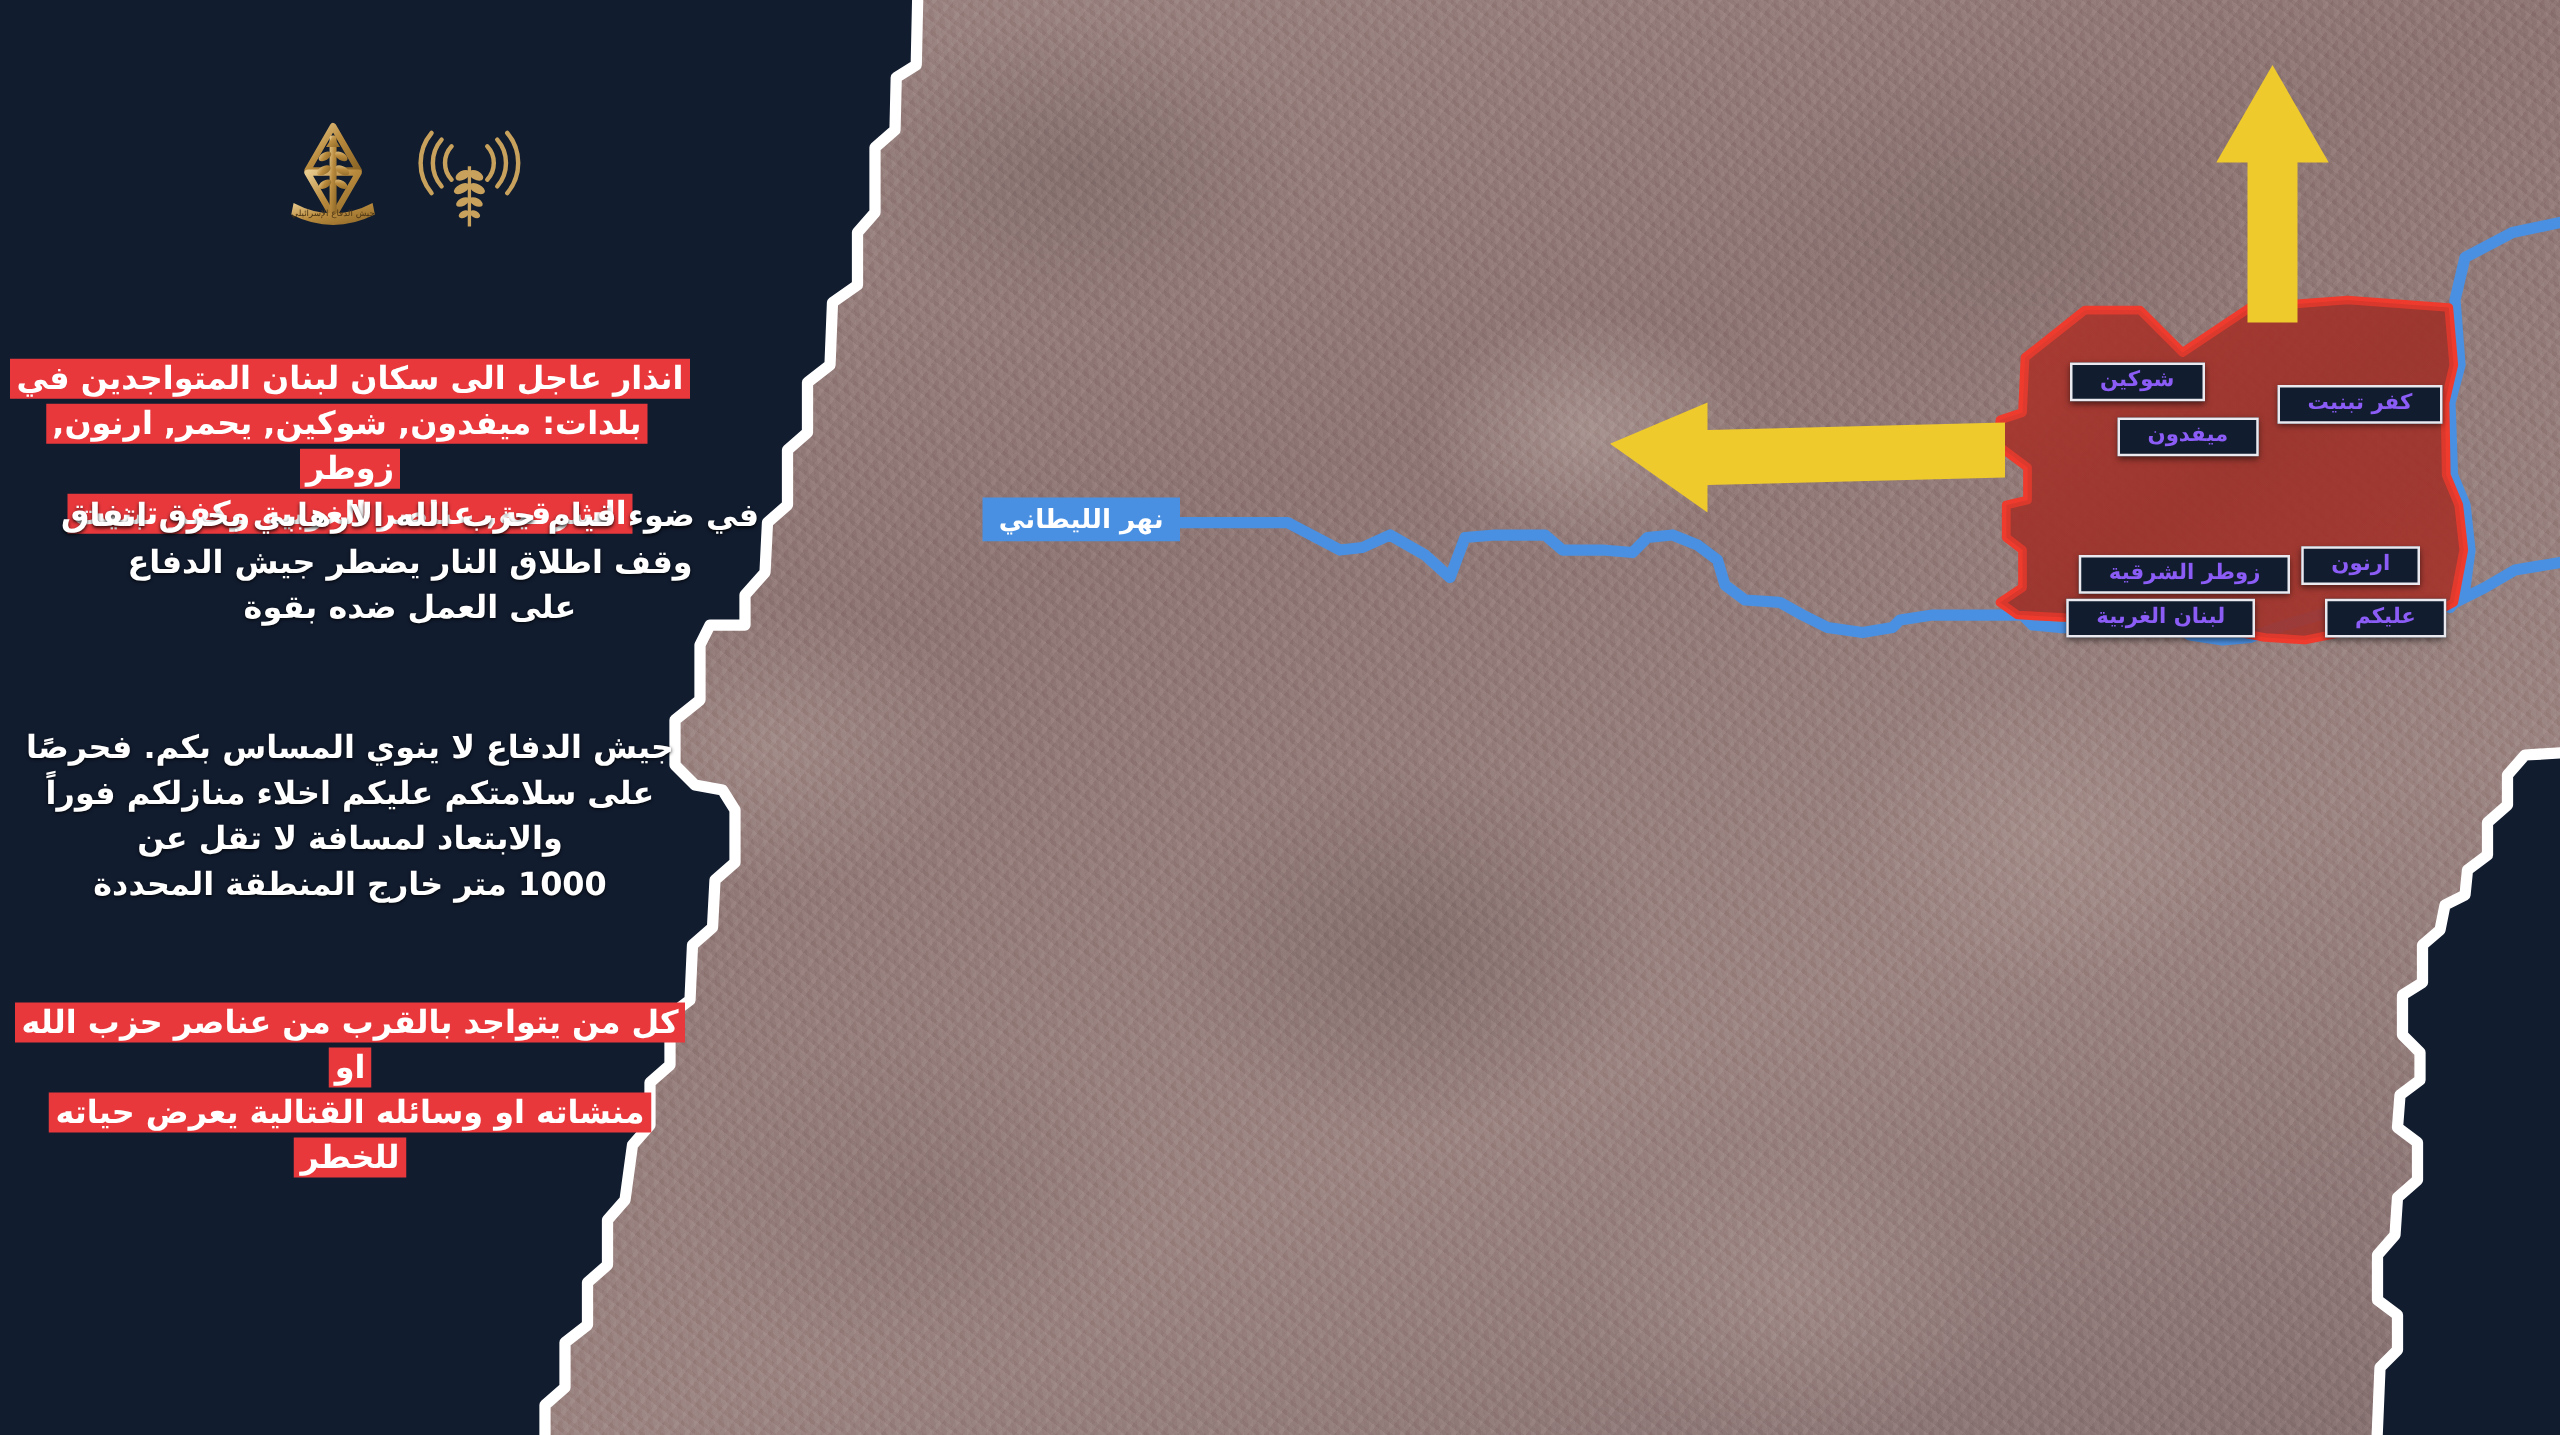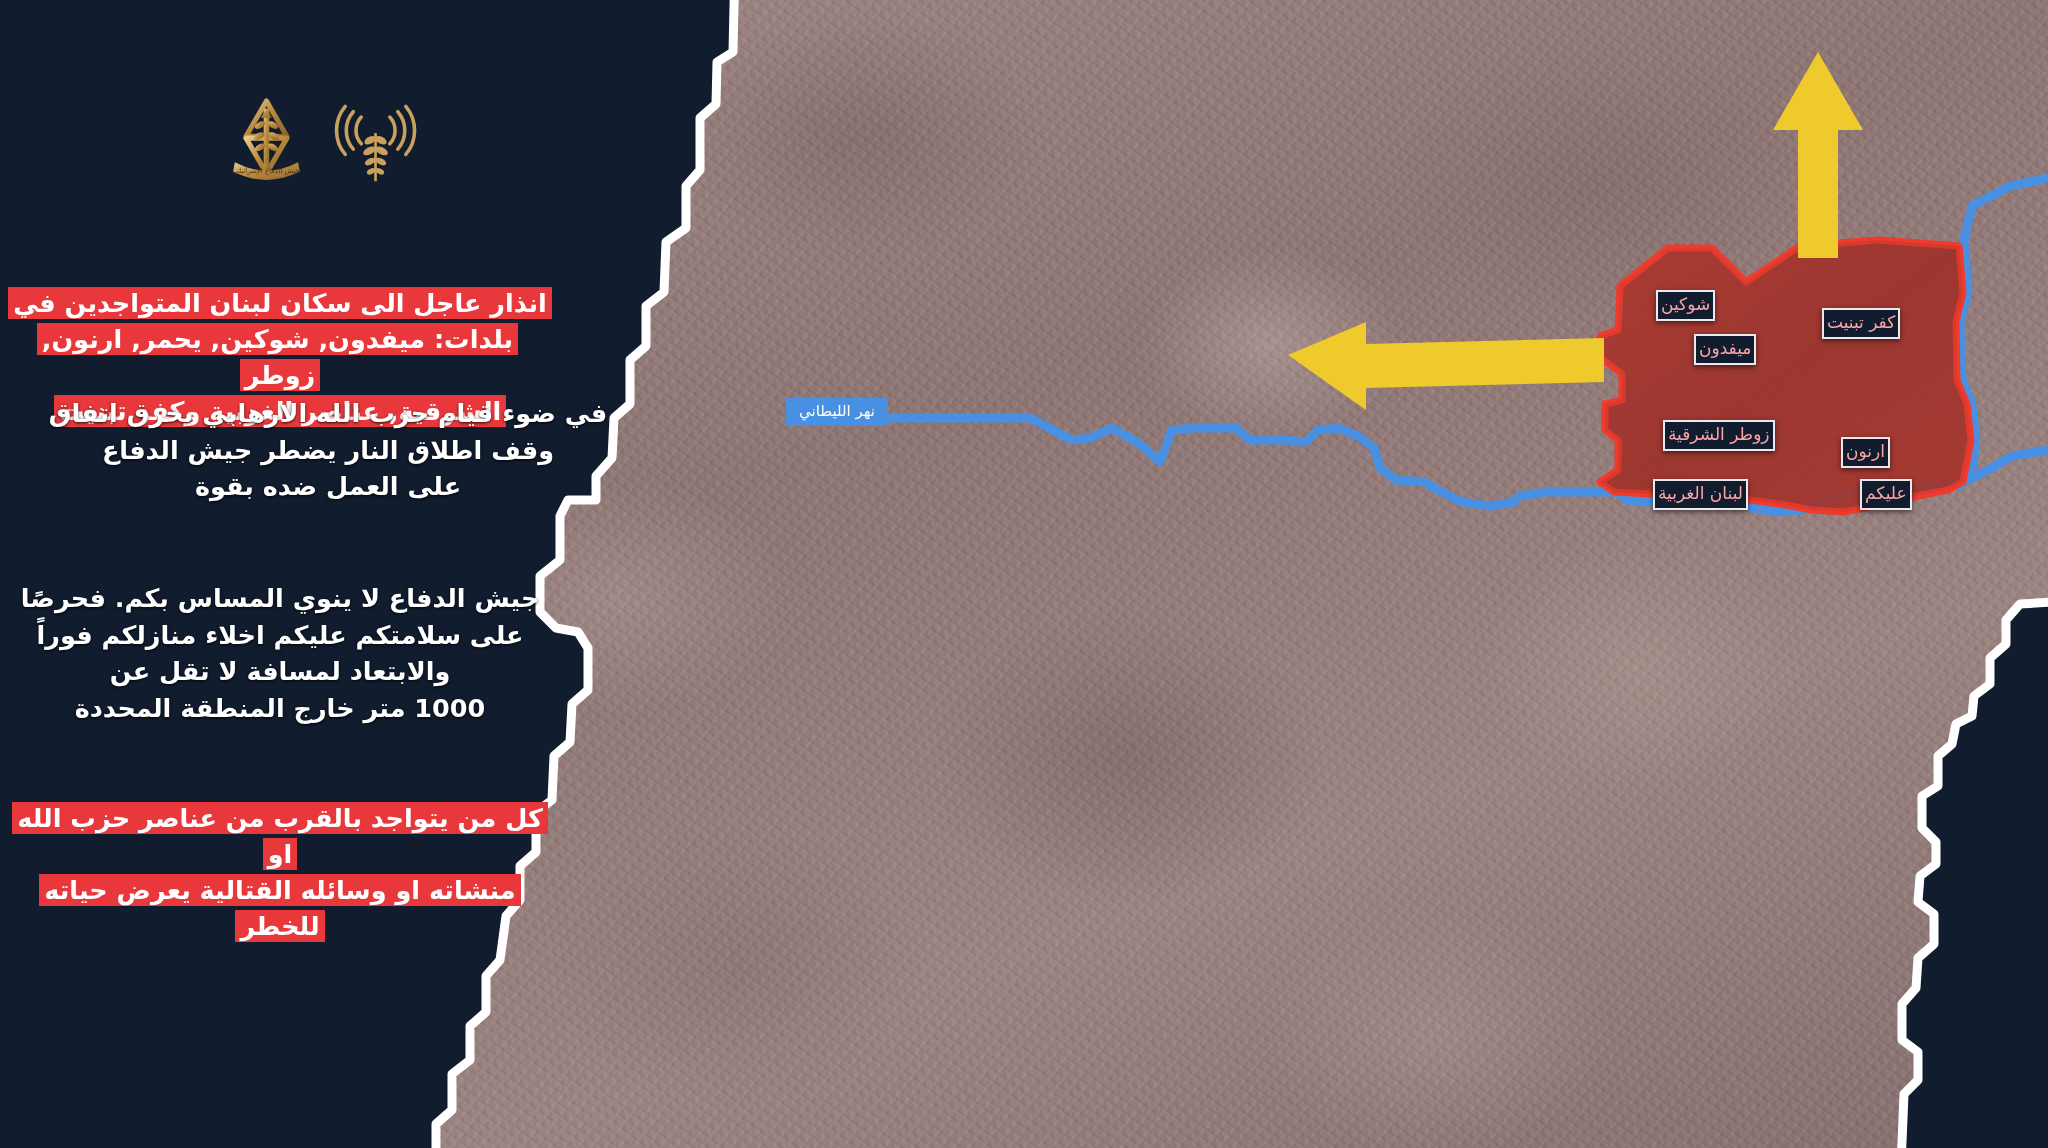--- a/index.html
+++ b/index.html
@@ -60,31 +60,31 @@
     color:#ffffff;font-weight:700;font-size:25.5px;line-height:36.5px;
     text-shadow:0 1px 3px rgba(0,0,0,.85);
   }
   .lbl{pointer-events:auto;}
 
   
   .town{
     position:absolute;z-index:6;
     background:#111c2f;
     border:2px solid #e9e9ef;
-    color:#fca5a5;
-    font-size:17px;font-weight:400;
-    padding:3px 3px 4px;
+    color:#8b5cf6;
+    font-size:17px;font-weight:700;
+    padding:3px 22px 4px;
     white-space:nowrap;direction:rtl;
     box-shadow:0 2px 5px rgba(0,0,0,.55);
     line-height:1.15;
   }
   #river-label{
     position:absolute;z-index:6;
     background:#4a90e2;color:#ffffff;
-    font-size:15px;font-weight:400;
+    font-size:21px;font-weight:700;
     padding:5px 13px 6px;white-space:nowrap;direction:rtl;
     line-height:1.15;
   }
 </style>
 </head>
 <body>
 
 <div id="stage">
 
   <div id="map-layer">
@@ -147,21 +147,21 @@
       <path fill="#efca2c" d="M 1818 52 L 1863 130 L 1838 130 L 1838 258 L 1798 258 L 1798 130 L 1773 130 Z"></path>
 
       <path fill="#efca2c" d="M 1288 355 L 1366 322 L 1366 344 L 1604 338 L 1604 382 L 1366 388 L 1366 410 Z"></path>
     </svg>
 
     <div id="river-label" style="left:786px;top:398px;">نهر الليطاني</div>
 
     <div class="town" style="left:1656px;top:290px;">شوكين</div>
     <div class="town" style="left:1822px;top:308px;">كفر تبنيت</div>
     <div class="town" style="left:1694px;top:334px;">ميفدون</div>
-    <div class="town" style="left:1663px;top:420px;">زوطر الشرقية</div>
+    <div class="town" style="left:1663px;top:444px;">زوطر الشرقية</div>
     <div class="town" style="left:1841px;top:437px;">ارنون</div>
     <div class="town" style="left:1653px;top:479px;">لبنان الغربية</div>
     <div class="town" style="left:1860px;top:479px;">عليكم</div>
   </div>
 
   <div id="panel">
 
     <div id="logos">
 
       <svg width="92" height="92" viewBox="0 0 100 100">

